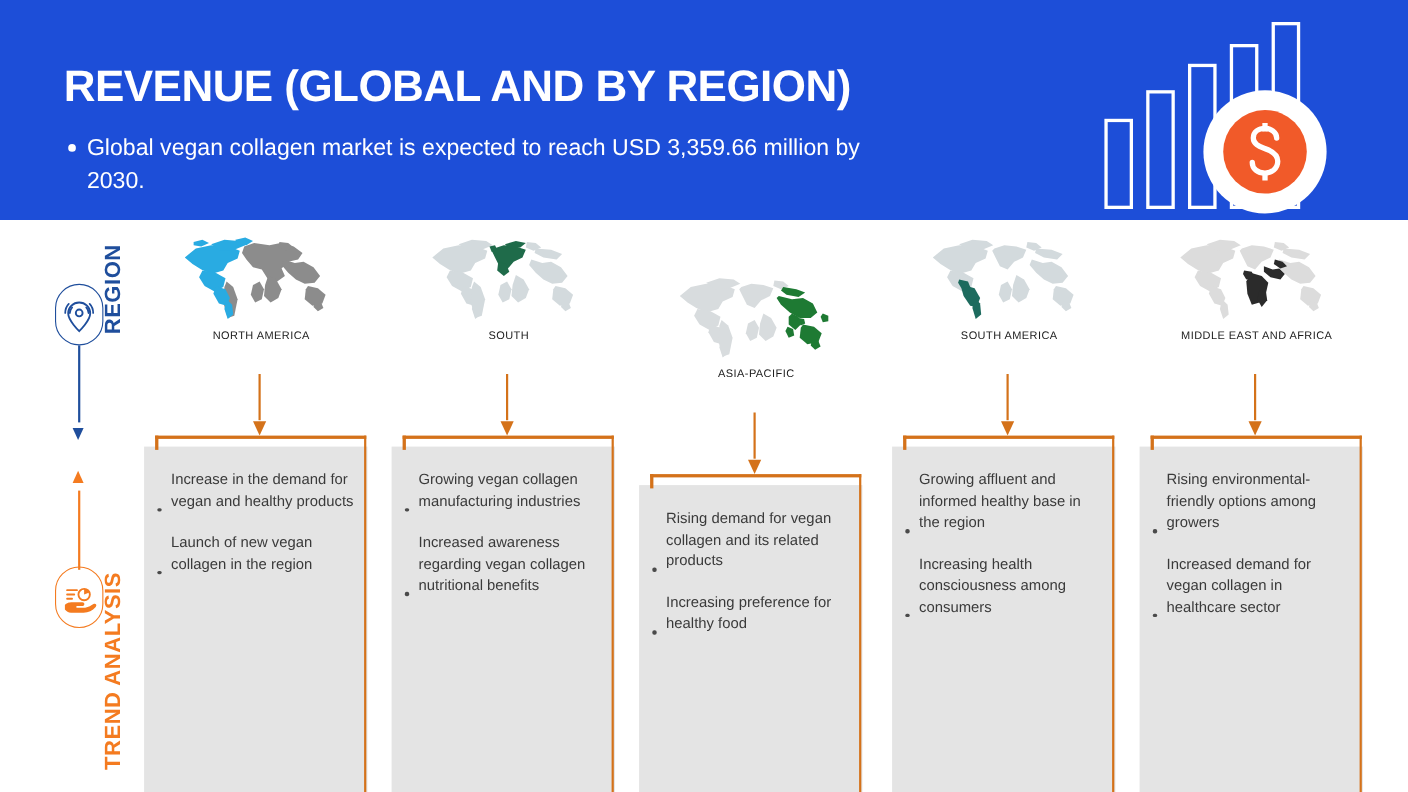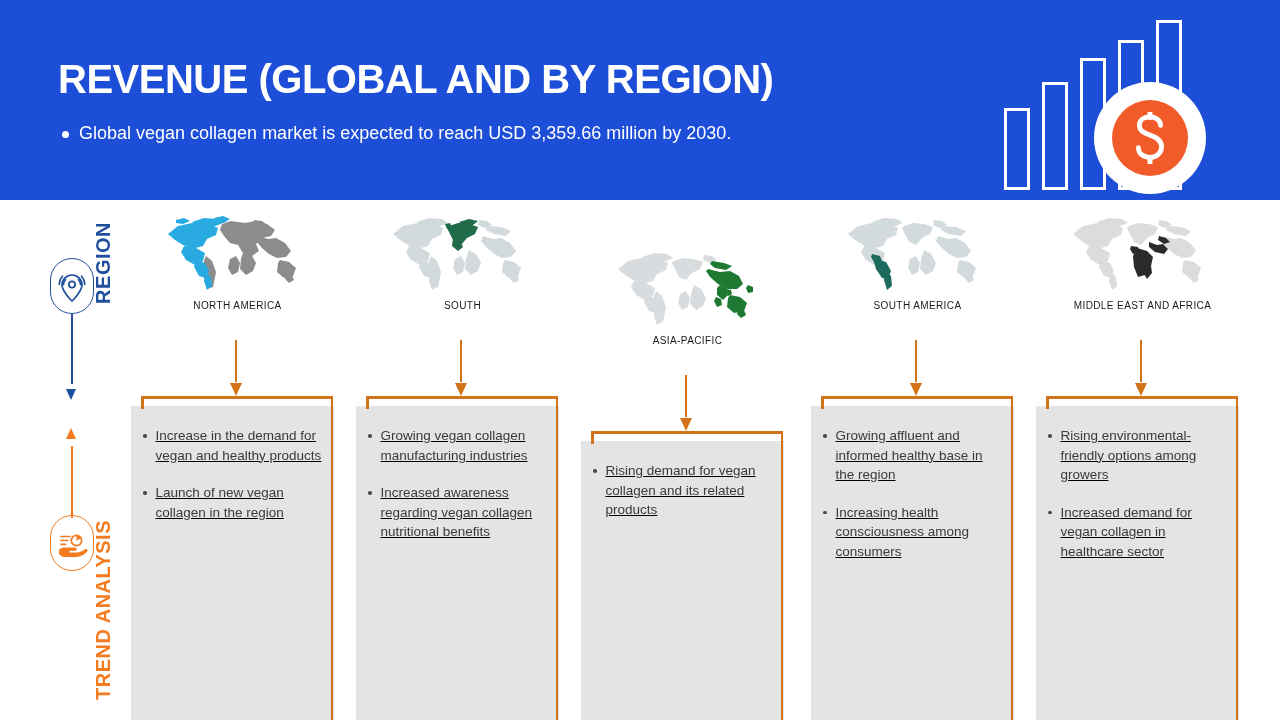--- a/index.html
+++ b/index.html
@@ -25,21 +25,21 @@
   }
   .header-bullet-row {
     position:absolute; left:62px; top:120px; width:760px;
     display:flex; align-items:flex-start;
   }
   .header-dot {
     width:7px; height:7px; border-radius:50%; background:#ffffff;
     margin-top:11px; margin-right:10px; flex:0 0 auto;
   }
   .header-sub {
-    font-size:18px; color:#ffffff; line-height:1.45; font-weight:400;
+    font-size:21px; color:#ffffff; line-height:1.45; font-weight:400;
   }
 
   
   .header-icon { position:absolute; left:1004px; top:20px; width:200px; height:170px; }
   .bar {
     position:absolute; border:3.5px solid #ffffff; background:transparent;
   }
   .coin-outer {
     position:absolute; left:90px; top:62px; width:112px; height:112px;
     background:#ffffff; border-radius:50%;
@@ -138,21 +138,21 @@
   }
   .bracket-right {
     position:absolute; left:205.5px; top:0; width:2.5px; height:324px;
     background:#d4721a;
   }
 
   .bullets {
     position:absolute; left:18px; top:30px; width:182px;
   }
   .bullet {
-    display:flex; align-items:flex-start; margin-bottom:18px;text-decoration:underline;
+    display:flex; align-items:flex-end; margin-bottom:18px;
   }
   .bullet-dot {
     flex:0 0 auto; width:3.5px; height:3.5px; border-radius:50%;
     background:#4a4a4a; margin-top:8px; margin-right:9px;
   }
   .bullet-text {
     font-size:13.5px; line-height:1.45; color:#3a3a3a;
     word-break:break-word;
   }
 </style>
@@ -356,20 +356,24 @@
     <div class="card">
       <div class="card-panel"></div>
       <div class="bracket-top"></div>
       <div class="bracket-left-stub"></div>
       <div class="bracket-right"></div>
       <div class="bullets">
         <div class="bullet">
           <span class="bullet-dot"></span>
           <span class="bullet-text">Rising demand for vegan collagen and its related products</span>
         </div>
+        <div class="bullet">
+          <span class="bullet-dot"></span>
+          <span class="bullet-text">Increasing preference for healthy food</span>
+        </div>
       </div>
     </div>
   </div>
 
   <div class="col" style="left:680px;">
     <div class="map-wrap">
       <svg class="map-svg" viewBox="0 0 152 80">
         <g fill="#d3dadd">
           <path d="M6 22 l10 -8 l14 -3 l16 1 l10 4 l-2 7 l-9 4 l-4 7 l-11 3 l-9 -4 l-8 -5 z"></path>
           <path d="M30 10 l12 -4 l13 1 l6 4 l-10 4 l-13 1 z"></path>

